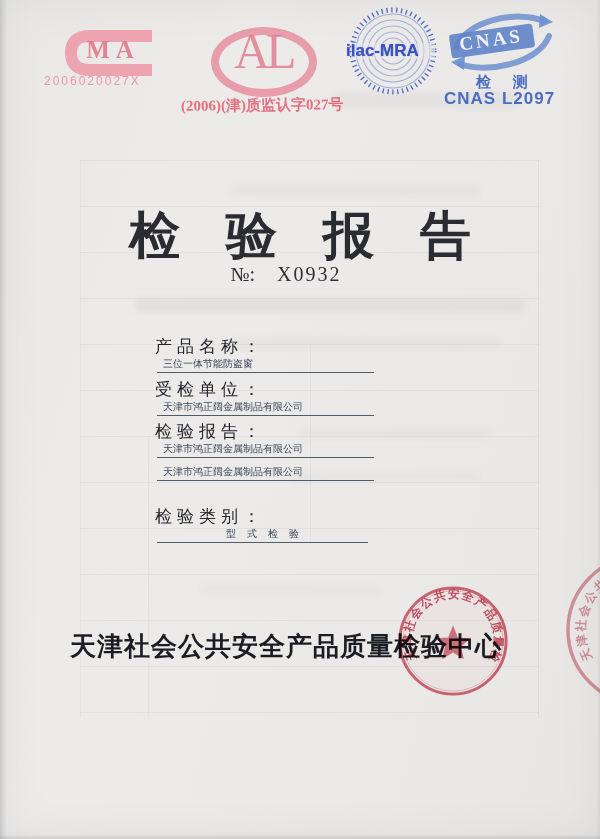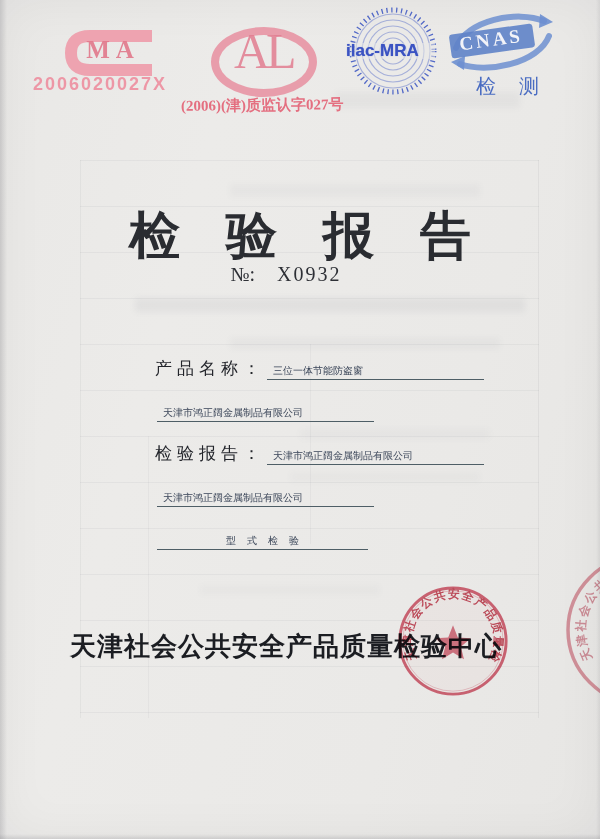--- a/index.html
+++ b/index.html
@@ -18,41 +18,41 @@
   .ghost-grid{left:80px;top:160px;width:457px;height:558px;
     background:repeating-linear-gradient(180deg,rgba(100,102,112,.07) 0 1px,transparent 1px 46px);
     border-left:1px solid rgba(100,102,112,.07);border-right:1px solid rgba(100,102,112,.08);}
   .ghost-v1{left:148px;top:436px;width:1px;height:282px;background:rgba(100,102,112,.06);}
   .ghost-v2{left:310px;top:344px;width:1px;height:200px;background:rgba(100,102,112,.06);}
   .smudge{position:absolute;background:rgba(92,96,110,.6);filter:blur(3px);opacity:.09;border-radius:2px;}
   
   .cma-c{left:64px;top:28px;width:92px;height:50px;opacity:.85;}
   .cma-ma{left:64px;top:36px;width:92px;text-align:center;font-size:25px;font-weight:600;
     letter-spacing:6px;text-indent:6px;color:#e2798c;opacity:.9;}
-  .cma-num{left:33px;top:74px;width:140px;font-family:"Liberation Sans","DejaVu Sans",sans-serif;
-    font-weight:bold;font-size:18px;letter-spacing:2px;color:#ee93a3;opacity:.95;}
+  .cma-num{left:44px;top:74px;width:140px;font-family:"Liberation Sans","DejaVu Sans",sans-serif;
+    font-weight:normal;font-size:12px;letter-spacing:2px;color:#ee93a3;opacity:.95;}
   .al-oval{left:211px;top:27px;width:90px;height:54px;border:8px solid #e78a9b;border-radius:50%;opacity:.8;}
   .al-letters{left:234px;top:26px;font-size:50px;font-weight:normal;letter-spacing:-4px;color:#e27d90;opacity:.85;line-height:1;}
   .al-caption{left:181px;top:96px;font-size:15px;font-weight:600;color:#e46f80;letter-spacing:0px;transform:rotate(-.6deg);}
   .ilac-svg{left:348px;top:6px;width:90px;height:90px;opacity:.95;}
   .ilac-text{left:346px;top:41px;width:94px;text-align:left;font-family:"Liberation Sans","DejaVu Sans",sans-serif;
     font-weight:bold;font-size:17px;color:#3b53c2;text-shadow:0 0 1px #6d80d6;}
   .cnas-svg{left:440px;top:8px;width:125px;height:70px;}
   .cnas-label{left:450px;top:29px;width:82px;text-align:center;transform:rotate(-8deg);
     font-weight:bold;font-size:19px;letter-spacing:3px;color:#f2f3f8;}
-  .cnas-test{left:476px;top:73px;font-size:20px;font-weight:normal;color:#4a6cc2;letter-spacing:9px;}
+  .cnas-test{left:476px;top:73px;font-size:15px;font-weight:bold;color:#4a6cc2;letter-spacing:9px;}
   .cnas-num{left:444px;top:89px;font-family:"Liberation Sans","DejaVu Sans",sans-serif;
     font-weight:bold;font-size:17px;letter-spacing:1px;color:#4a6cc2;}
   
   .title{left:0;top:202px;width:100%;text-align:center;font-size:51px;font-weight:600;
     letter-spacing:46px;text-indent:46px;color:#2a2c31;}
   .report-no{left:0;top:263px;width:100%;text-align:center;font-size:20px;color:#2e3036;transform:translateX(-14px);}
   .report-no .val{margin-left:22px;letter-spacing:2px;}
   .fields{left:155px;top:337px;width:330px;}
-  .field-row{height:42.5px;display:flex;align-items:flex-end;}
+  .field-row{height:42.5px;display:flex;flex-direction:column;}
   .field-label{font-size:17px;letter-spacing:5px;color:#23252b;white-space:nowrap;line-height:1.2;}
   .field-value{width:211px;margin-left:2px;padding:0 0 2px 6px;border-bottom:1.5px solid #4e5e66;
     font-size:10px;color:#3a4558;white-space:nowrap;line-height:1.3;}
   .field-row.centered .field-value{text-align:center;letter-spacing:11px;text-indent:11px;padding-left:0;}
   .issuer{left:0;top:629px;width:100%;text-align:center;transform:translateX(-14px);
     font-family:"Liberation Sans","DejaVu Sans",sans-serif;font-weight:bold;font-size:26px;
     letter-spacing:1px;color:#1b1d22;}
   
   .seal-main{left:394px;top:582px;width:118px;height:118px;mix-blend-mode:multiply;opacity:.88;}
   .seal-edge{left:558px;top:535px;width:42px;height:210px;overflow:visible;mix-blend-mode:multiply;opacity:.8;}
@@ -99,43 +99,46 @@
     <path d="M 16 40 C 26 12 78 2 104 13" fill="none" stroke="#6d8fd0" stroke-width="6" stroke-linecap="round" opacity=".85"></path>
     <path d="M 109 28 C 99 55 47 66 20 56" fill="none" stroke="#6d8fd0" stroke-width="6" stroke-linecap="round" opacity=".85"></path>
     <polygon points="100,6 113,14 99,20" fill="#6d8fd0" opacity=".9"></polygon>
     <polygon points="24,62 11,54 25,48" fill="#6d8fd0" opacity=".9"></polygon>
     <g transform="rotate(-8 52 33)">
       <rect x="10" y="21" width="84" height="24" rx="3" fill="#5f83c8" opacity=".9"></rect>
     </g>
   </svg>
   <div class="abs cnas-label">CNAS</div>
   <div class="abs cnas-test">检 测</div>
+  <div class="abs cnas-num">CNAS L2097</div>
 
   <div class="abs title">检验报告</div>
 
   <div class="abs report-no">
     <span>№:</span><span class="val">X0932</span>
   </div>
 
   <div class="abs fields">
     <div class="field-row">
       <span class="field-label">产品名称：</span>
       <span class="field-value">三位一体节能防盗窗</span>
     </div>
     <div class="field-row">
+      <span class="field-label">受检单位：</span>
       <span class="field-value">天津市鸿正阔金属制品有限公司</span>
     </div>
     <div class="field-row">
       <span class="field-label">检验报告：</span>
       <span class="field-value">天津市鸿正阔金属制品有限公司</span>
     </div>
     <div class="field-row">
       <span class="field-value">天津市鸿正阔金属制品有限公司</span>
     </div>
     <div class="field-row centered">
+      <span class="field-label">检验类别：</span>
       <span class="field-value">型式检验</span>
     </div>
   </div>
 
   <div class="abs issuer">天津社会公共安全产品质量检验中心</div>
 
   <svg class="abs seal-main" viewBox="0 0 120 120">
     <circle cx="60" cy="60" r="54" fill="rgba(232,150,162,0.05)" stroke="#d5556a" stroke-width="3"></circle>
     <circle cx="60" cy="60" r="51" fill="none" stroke="#d5556a" stroke-width="1" opacity=".35"></circle>
     <defs>

